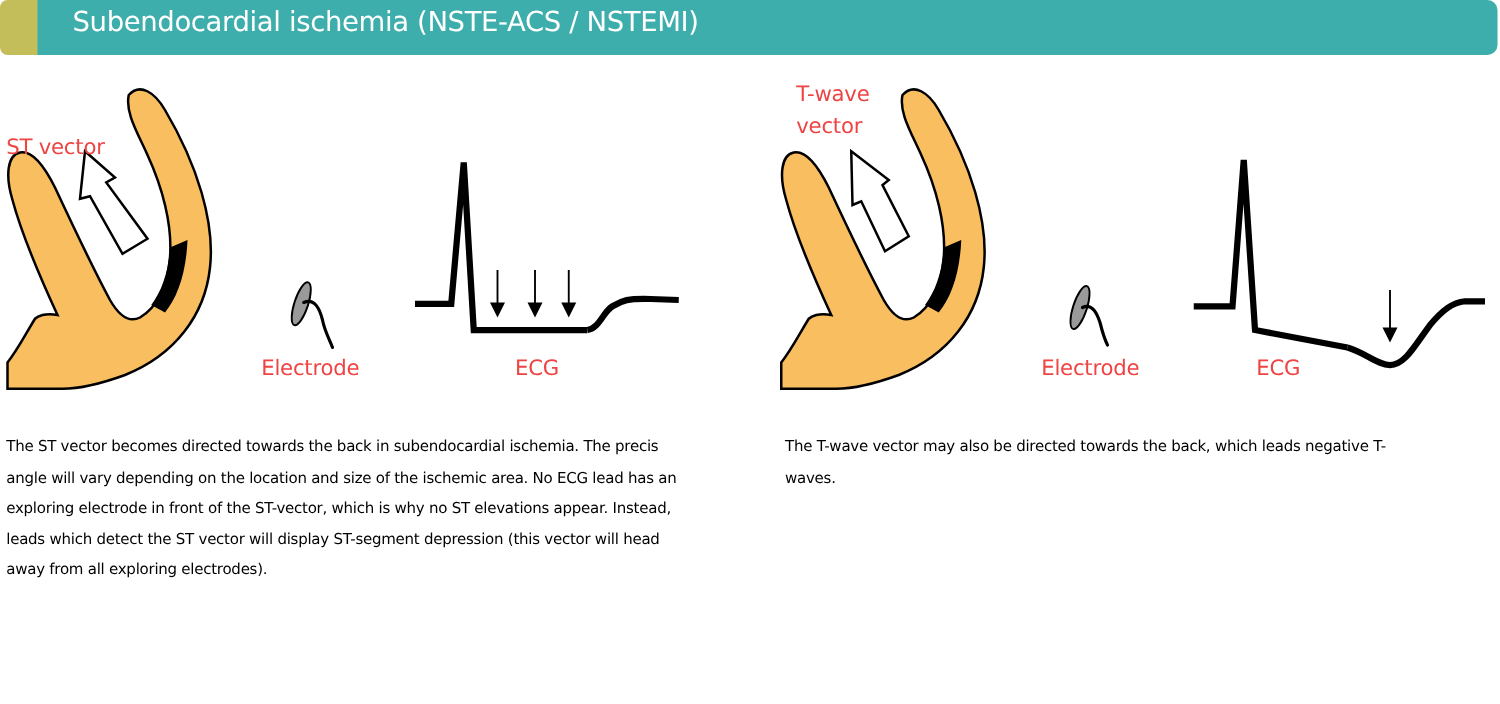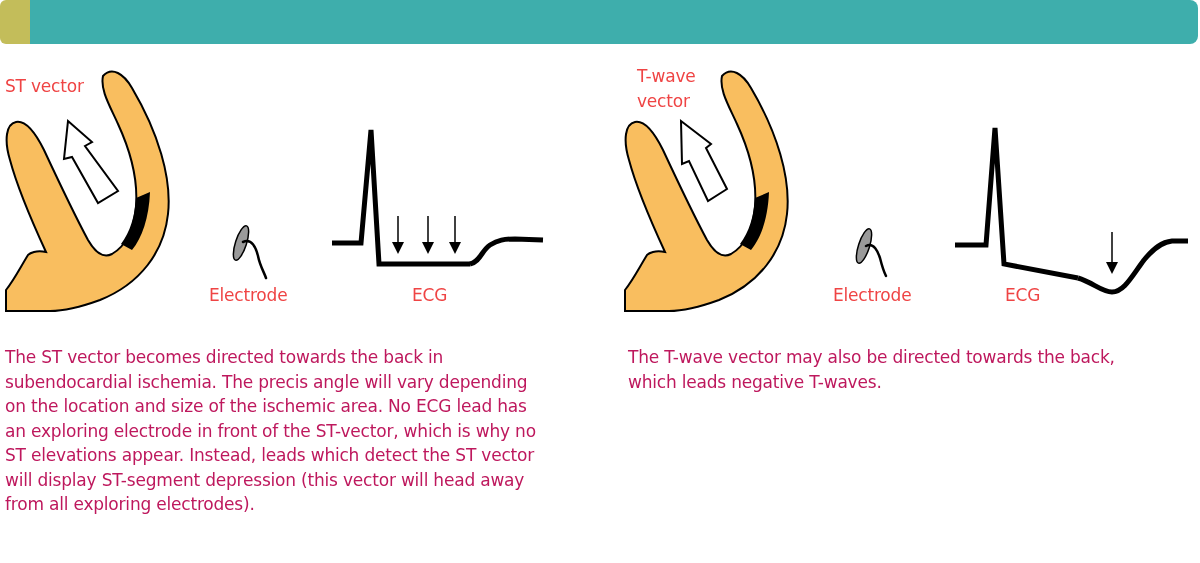--- a/index.html
+++ b/index.html
@@ -7,28 +7,29 @@
          font-family: "DejaVu Sans", "Liberation Sans", sans-serif; color: #1a1a1a; }
   .header { position: absolute; left: 0; top: 0; width: 1198px; height: 44px; }
   .header-accent { position: absolute; left: 0; top: 0; width: 34px; height: 44px;
                    border-radius: 6px 0 0 6px; }
   .header-bar { position: absolute; left: 30px; top: 0; right: 0; height: 44px;
                 border-radius: 0 8px 8px 0; }
   .header-title { position: absolute; left: 58px; top: 6px; font-size: 22px;
                   color: #ffffff; font-family: "DejaVu Sans", sans-serif; letter-spacing: -0.3px; }
   .figure { position: absolute; top: 0; left: 0; }
   .label { position: absolute; font-size: 17px; color: #ef4444; white-space: nowrap; letter-spacing: -0.2px; }
-  .caption { position: absolute; font-size: 17px; line-height: 24.5px; color: #be185d; letter-spacing: -0.2px; }
+  .caption { position: absolute; font-size: 12px; line-height: 24.5px; color: #000000; letter-spacing: -0.2px; }
 </style>
 </head>
 <body>
 
 <div class="header">
   <div class="header-accent" style="background:#c3bd5a;"></div>
   <div class="header-bar" style="background:#3eaeac;"></div>
+  <div class="header-title">Subendocardial ischemia (NSTE-ACS / NSTEMI)</div>
 </div>
 
 <svg class="figure" width="1200" height="563" viewBox="0 0 1200 563">
 
   <g>
     <path d="M103,76 C112,66 124,74 132,88 C158,132 172,178 168,214 C164,252 140,284 100,300 C78,308 60,311 50,311 L6,311 L6,290 C14,280 20,268 28,255 C30,253 36,250 46,252 C34,226 18,190 10,160 C4,140 6,124 16,122 C26,120 36,134 44,150 C58,180 74,214 88,240 C96,254 104,258 112,254 C126,246 134,228 136,206 C138,180 130,150 118,124 C110,106 100,90 103,76 Z" fill="#f9be5f" stroke="#000" stroke-width="2"></path>
     <path d="M136,198 L150,192 C149,218 142,238 132,250 L121,244 C130,232 135,216 136,198 Z" fill="#000"></path>
   </g>
   <path d="M68,121 L92,142 L85,146 L118,191 L98,203 L72,157 L64,159 Z" fill="#fff" stroke="#000" stroke-width="2" stroke-linejoin="miter"></path>
 
@@ -64,21 +65,21 @@
   <g>
     <polyline points="955,245 986,245 995,128 1004,264 1078,278" fill="none" stroke="#000" stroke-width="5" stroke-linejoin="miter"></polyline>
     <path d="M1078,278 C1092,282 1102,292 1112,292 C1124,292 1132,276 1144,260 C1154,248 1162,242 1172,241 L1188,241" fill="none" stroke="#000" stroke-width="5"></path>
     <g>
       <line x1="1112" y1="232" x2="1112" y2="264" stroke="#000" stroke-width="1.5"></line>
       <polygon points="1106,262 1118,262 1112,274" fill="#000"></polygon>
     </g>
   </g>
 </svg>
 
-<div class="label" style="left:5px; top:76px;">ST vector</div>
+<div class="label" style="left:5px; top:108px;">ST vector</div>
 <div class="label" style="left:209px; top:285px;">Electrode</div>
 <div class="label" style="left:412px; top:285px;">ECG</div>
 
 <div class="label" style="left:637px; top:66px;">T-wave</div>
 <div class="label" style="left:637px; top:91px;">vector</div>
 <div class="label" style="left:833px; top:285px;">Electrode</div>
 <div class="label" style="left:1005px; top:285px;">ECG</div>
 
 <div class="caption" style="left:5px; top:345px; width:540px;">The ST vector becomes directed towards the back in subendocardial ischemia. The precis angle will vary depending on the location and size of the ischemic area. No ECG lead has an exploring electrode in front of the ST-vector, which is why no ST elevations appear. Instead, leads which detect the ST vector will display ST-segment depression (this vector will head away from all exploring electrodes).</div>
 <div class="caption" style="left:628px; top:345px; width:500px;">The T-wave vector may also be directed towards the back, which leads negative T-waves.</div>

